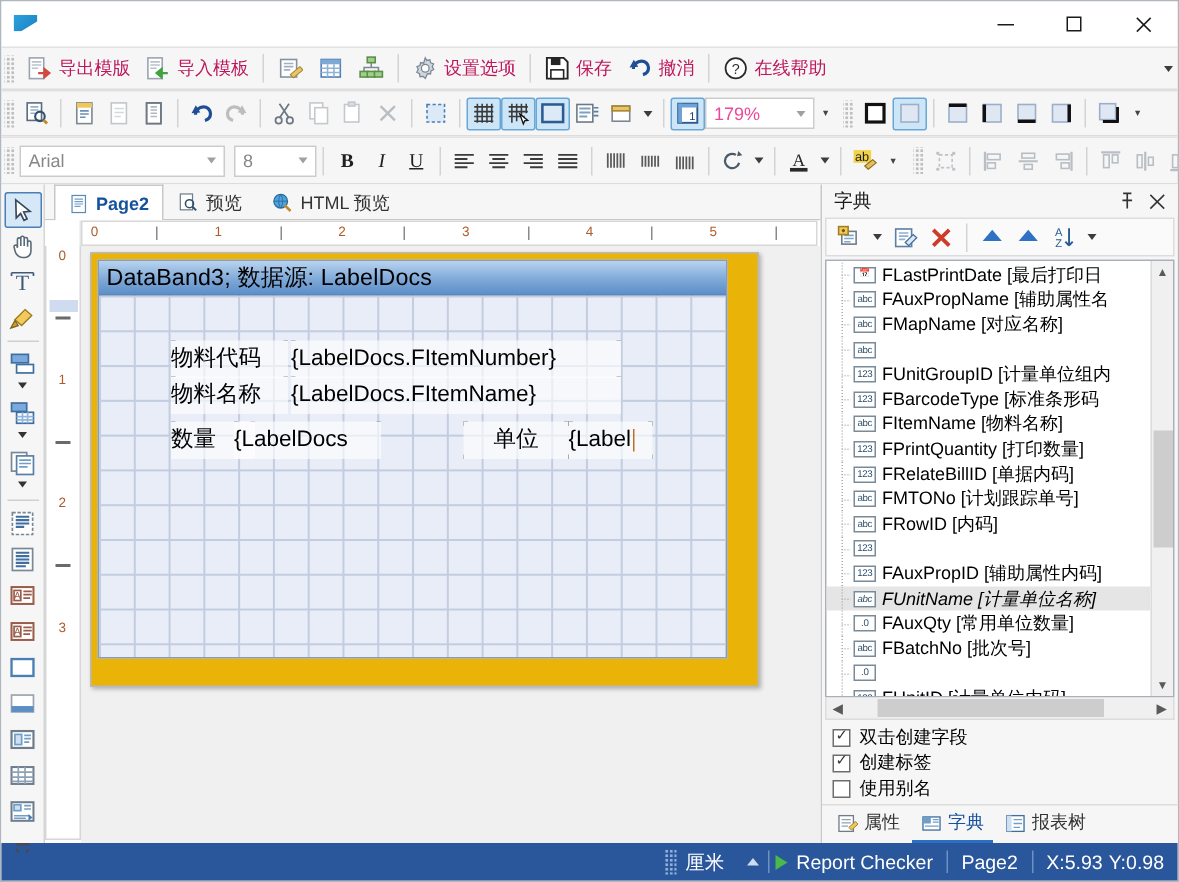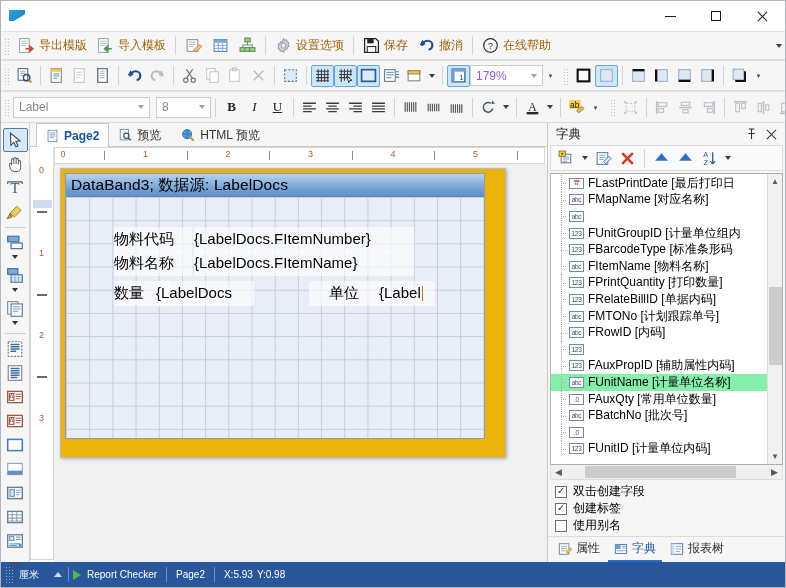--- a/index.html
+++ b/index.html
@@ -37,35 +37,35 @@
            border-top:1px solid #e2e2e2; border-bottom:1px solid #dcdcdc; }
   .tb1 { height:29px; flex:0 0 29px; }
   .tb2 { height:31px; flex:0 0 31px; }
   .tb3 { height:32px; flex:0 0 32px; }
   .grip { width:7px; height:18px; margin:0 3px 0 2px; flex:0 0 7px;
           background-image:radial-gradient(#b9b9b9 40%, transparent 41%);
           background-size:3px 3px; background-position:1px 1px; opacity:.9; }
   .tsep { width:1px; height:19px; background:#d3d3d3; margin:0 4px; flex:none; }
   .tbtn { display:flex; align-items:center; gap:4px; height:23px; padding:0 4px;
           border:1px solid transparent; border-radius:2px; cursor:default;
-          white-space:nowrap; font-size:12px; color:#a16207; flex:none; }
+          white-space:nowrap; font-size:12px; color:#be185d; flex:none; }
   .ic { width:17px; height:17px; flex:none; display:block; }
   .ovf { width:13px; height:22px; display:flex; align-items:center; justify-content:center;
          color:#555; font-size:7px; margin-left:auto; flex:none; }
   .ovf2 { width:15px; display:flex; flex-direction:column; align-items:center;
           justify-content:center; color:#444; font-size:7px; line-height:5px; flex:none; }
   .caret { width:0;height:0;border-left:3px solid transparent;border-right:3px solid transparent;
            border-top:4px solid #3d3d3d; flex:none; }
 
   
   .combo { height:21px; border:1px solid #ccc; background:#fff; display:flex; align-items:center;
            padding:0 0 0 5px; font-size:12px; color:#888; flex:none; }
   .combo .cbtn { margin-left:auto; width:16px; height:19px; display:flex; align-items:center;
                  justify-content:center; }
-  .combo.active { color:#8b5cf6; }
+  .combo.active { color:#ec4899; }
   .combo.font { width:137px; }
   .combo.size { width:55px; }
   .combo.zoom { width:73px; }
 
   
   .fbtn { width:23px; height:22px; display:flex; align-items:center; justify-content:center;
           border:1px solid transparent; border-radius:2px; font-size:13px; color:#202020; flex:none; }
   .fbtn.dis { color:#b2b2b2; }
   .fbtn.sel { background:#cde6f7; border-color:#6ba7d6; }
 
@@ -144,21 +144,21 @@
   .xbtn::before,.xbtn::after { content:""; position:absolute; left:-1px; top:5px; width:13px; height:1px;
       background:#333; }
   .xbtn::before { transform:rotate(45deg);} .xbtn::after{transform:rotate(-45deg);}
   .rtools { height:26px; flex:0 0 26px; display:flex; align-items:center; gap:1px;
             padding:0 4px; border:1px solid #dcdcdc; background:#fafafa; margin:0 2px; }
   .treebox { flex:1 1 auto; margin:2px 2px 0; border:1px solid #a9b0b8; background:#fff;
              position:relative; overflow:hidden; min-height:0; display:flex; }
   .treeinner { flex:1 1 auto; position:relative; overflow:hidden; padding-top:1px; }
   .trow { display:flex; align-items:center; height:16.6px; padding-left:18px; font-size:12px;
           color:#000; white-space:nowrap; position:relative; }
-  .trow.hl { background:#86efac; }
+  .trow.hl { background:#e5e5e5;font-style:italic; }
   .trow::before { content:""; position:absolute; left:10px; top:0; bottom:0; width:1px;
       background-image:linear-gradient(#aaa 50%,transparent 50%); background-size:1px 2px; }
   .trow::after { content:""; position:absolute; left:10px; top:50%; width:6px; height:1px;
       background-image:linear-gradient(to right,#aaa 50%,transparent 50%); background-size:2px 1px; }
   .tico { width:15px; height:11px; flex:none; margin-right:4px; border:1px solid #7a8a99;
           background:#fff; font-size:6.5px; line-height:9px; text-align:center; color:#33536e;
           font-family:"Liberation Sans",sans-serif; letter-spacing:-.3px; }
   .tico.num { color:#2b4c6e; }
   .tico.dt { font-size:6px; }
   .vsb { width:15px; flex:0 0 15px; background:#f0f0f0; border-left:1px solid #dcdcdc;
@@ -176,21 +176,21 @@
           position:relative; }
   .cbox.on::after { content:"✓"; position:absolute; left:1px; top:-2px; font-size:10px; color:#333; }
   .rtabs { height:26px; flex:0 0 26px; display:flex; align-items:center; gap:2px;
            padding-left:4px; background:#f6f6f6; border-top:1px solid #dcdcdc; }
   .rtab { display:flex; align-items:center; gap:4px; height:24px; padding:0 6px; font-size:12px;
           color:#333; border-bottom:2px solid transparent; }
   .rtab.active { color:#16529b; border-bottom-color:#2a6fc4; }
 
   
   .status { height:25px; flex:0 0 25px; background:#2a569b; color:#fff; display:flex;
-            align-items:center; font-size:10px; padding-left:4px; }
+            align-items:center; font-size:13px; padding-left:4px;justify-content:flex-end; }
   .sgrip { width:8px; height:17px; background-image:radial-gradient(#8fb0d8 40%,transparent 41%);
            background-size:3px 3px; margin-right:6px; flex:none; }
   .sitem { padding:0 9px; white-space:nowrap; }
   .ssep { width:1px; height:15px; background:#6d91c4; flex:none; }
   .play { width:0;height:0;border-top:5px solid transparent;border-bottom:5px solid transparent;
           border-left:8px solid #49b949; margin:0 6px 0 4px; flex:none; }
   .upcar { width:0;height:0;border-left:4px solid transparent;border-right:4px solid transparent;
            border-bottom:5px solid #cddcf0; margin:0 6px; flex:none; }
 </style>
 </head>
@@ -476,21 +476,21 @@
       </svg>
     </div>
     <div class="ovf2">
       <span>▾</span>
     </div>
   </div>
 
   <div class="tbrow tb3">
     <div class="grip"></div>
     <div class="combo font">
-      <span>Label</span>
+      <span>Arial</span>
       <span class="cbtn">
           <i class="caret" style="border-top-color:#a0a0a0"></i>
         </span>
     </div>
     <div class="combo size" style="margin-left:6px">
       <span>8</span>
       <span class="cbtn">
           <i class="caret" style="border-top-color:#a0a0a0"></i>
         </span>
     </div>
@@ -934,20 +934,24 @@
       </div>
 
       <div class="treebox">
         <div class="treeinner" id="treeinner">
             <div class="trow">
               <span class="tico dt">📅</span>
               <span>FLastPrintDate [最后打印日</span>
             </div>
             <div class="trow">
               <span class="tico">abc</span>
+              <span>FAuxPropName [辅助属性名</span>
+            </div>
+            <div class="trow">
+              <span class="tico">abc</span>
               <span>FMapName [对应名称]</span>
             </div>
             <div class="trow">
               <span class="tico">abc</span>
             </div>
             <div class="trow">
               <span class="tico num">123</span>
               <span>FUnitGroupID [计量单位组内</span>
             </div>
             <div class="trow">

